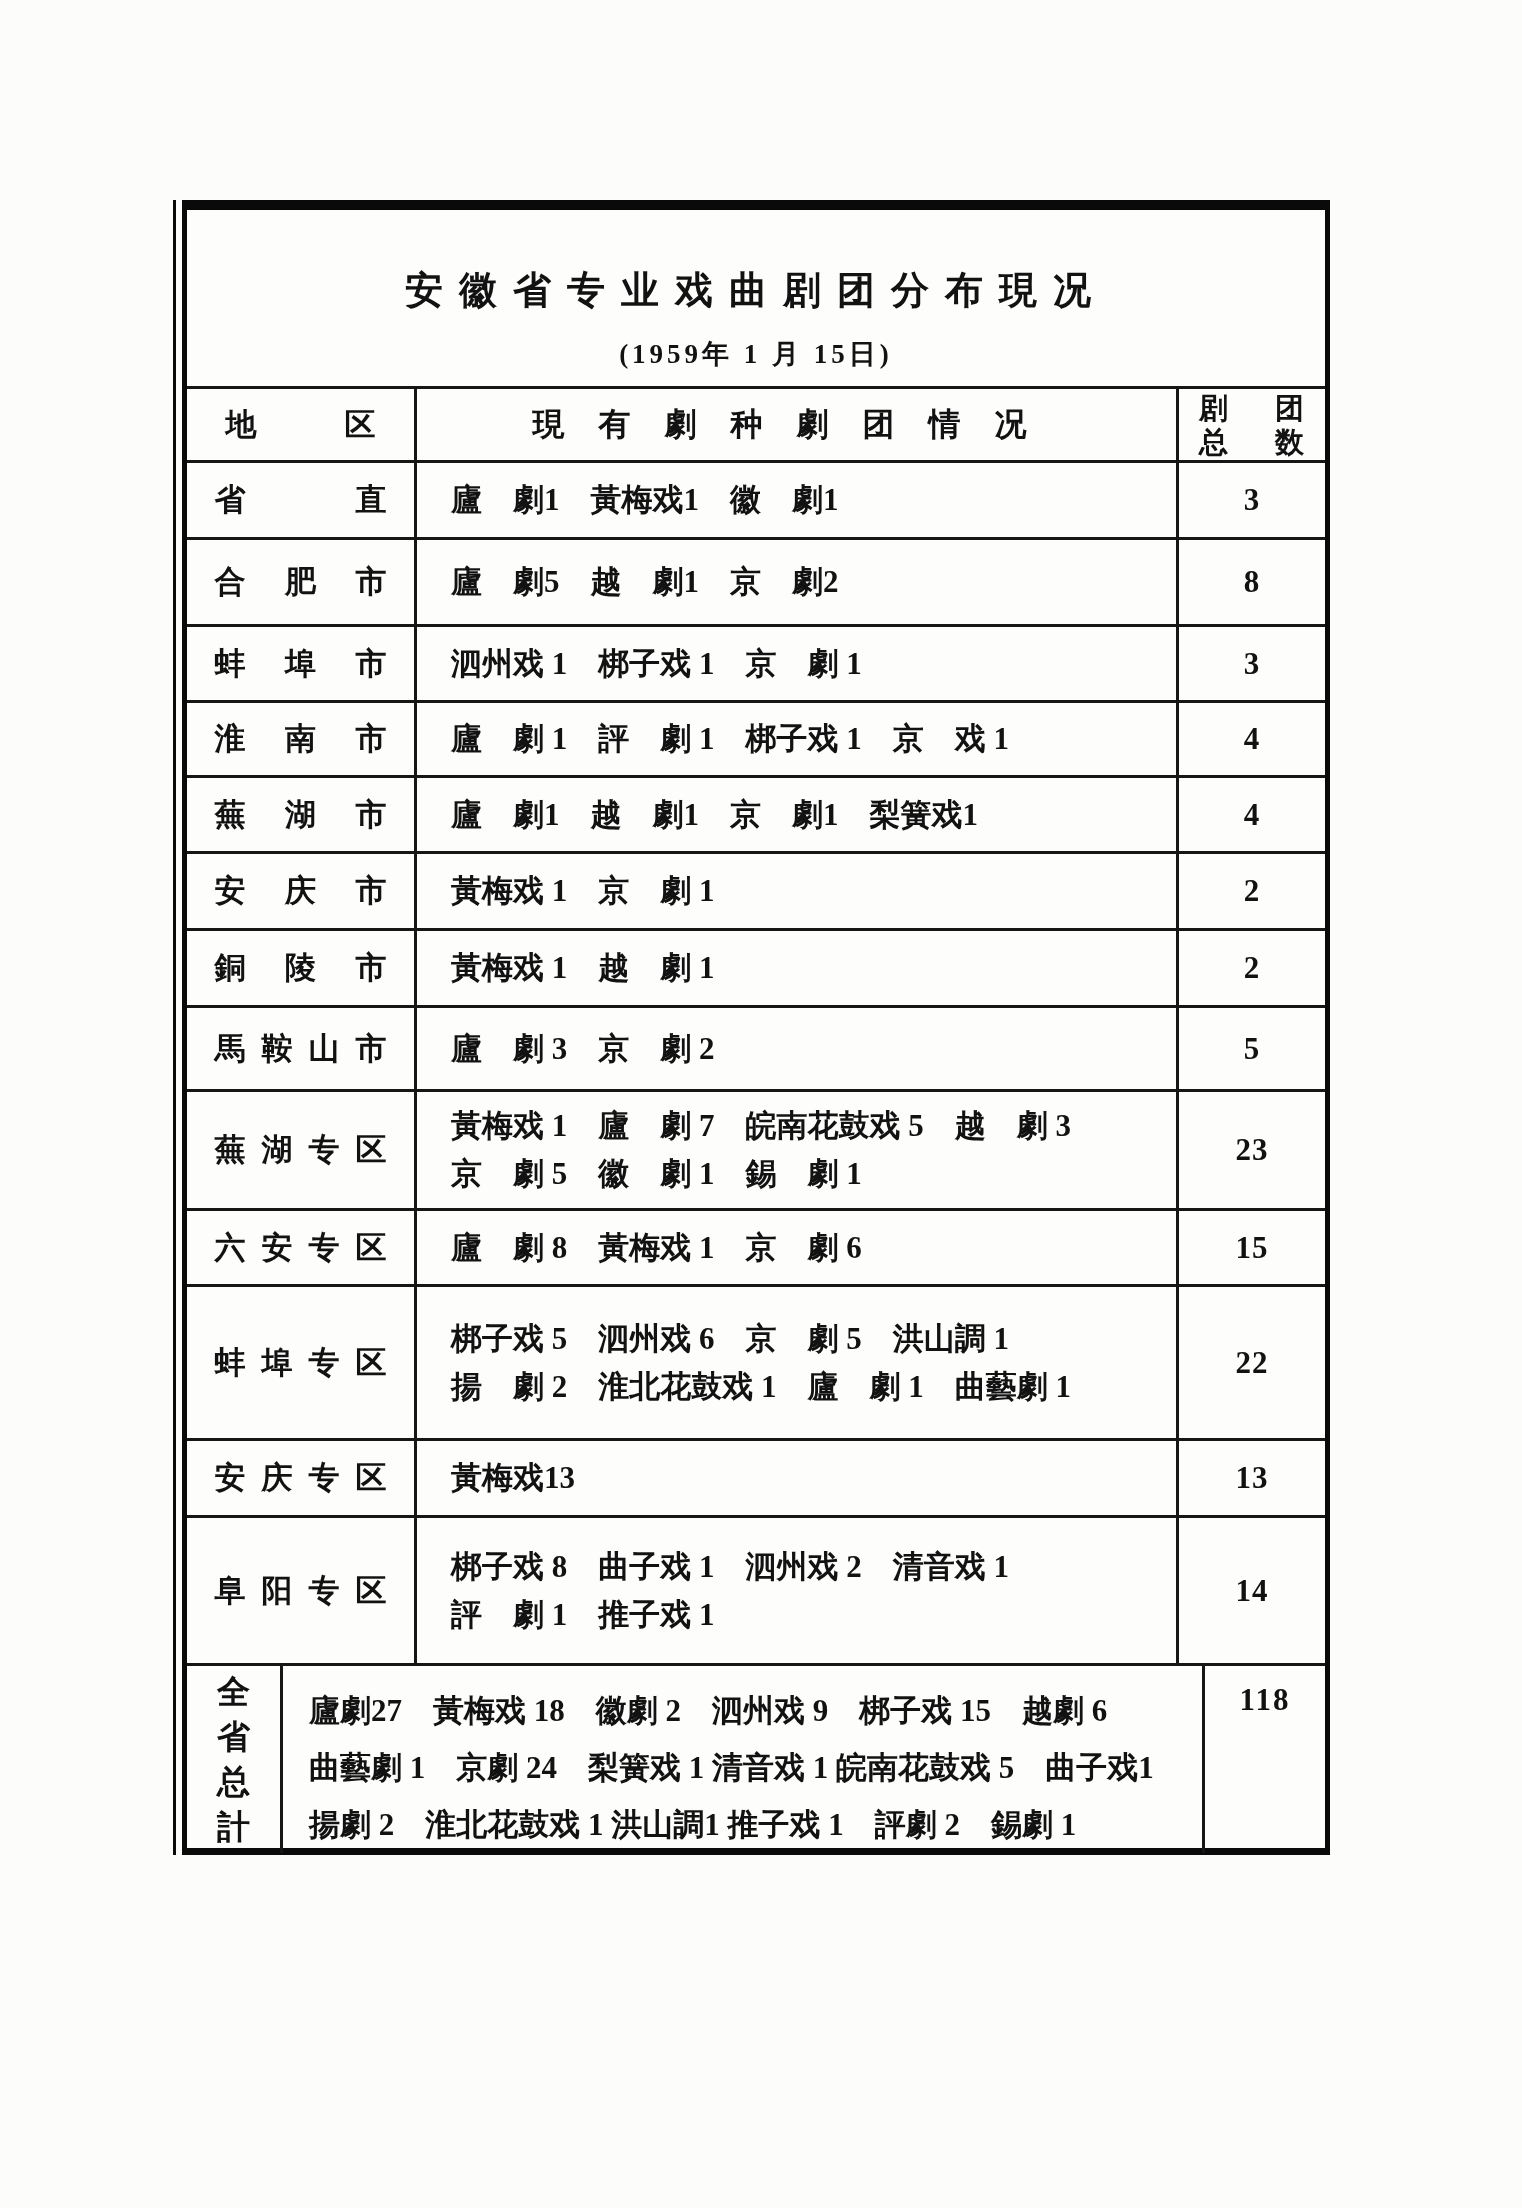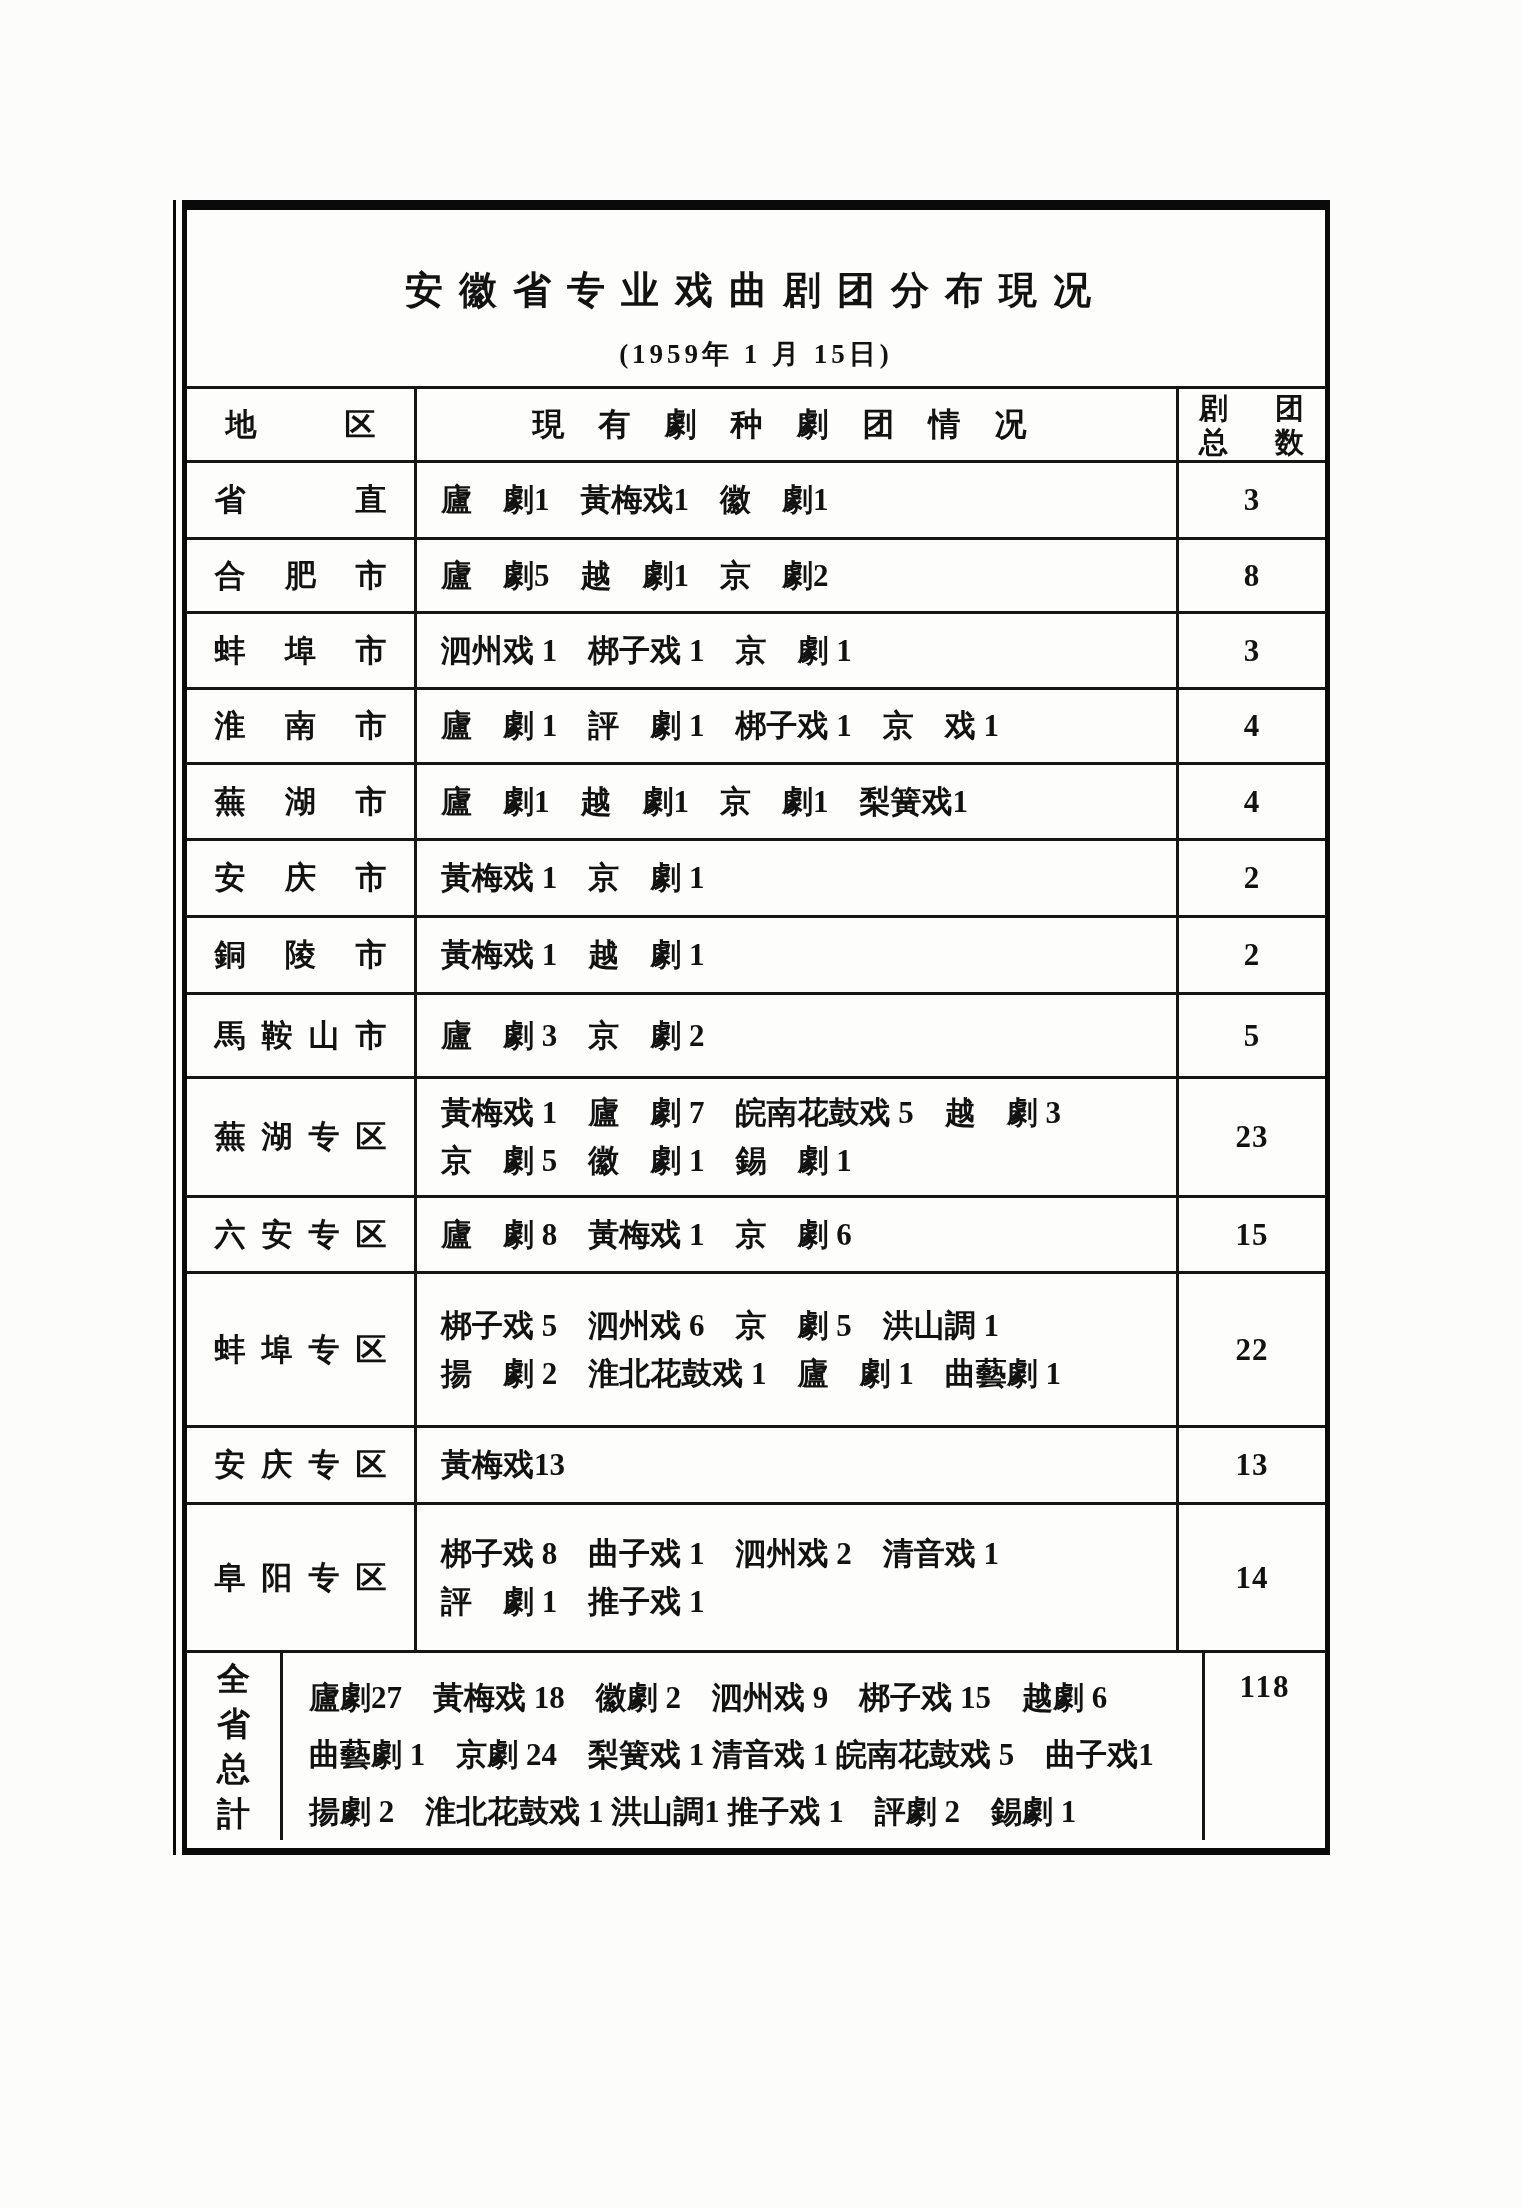--- a/index.html
+++ b/index.html
@@ -39,21 +39,21 @@
     display:flex;box-sizing:border-box;border-top:3px solid #161616;
   }
   .thead{height:74px;}
   .c-region{
     width:230px;box-sizing:border-box;border-right:3px solid #161616;
     display:flex;align-items:center;justify-content:center;
   }
   .c-detail{
     width:762px;box-sizing:border-box;border-right:3px solid #161616;
     display:flex;flex-direction:column;justify-content:center;
-    padding-left:24px;
+    padding-left:34px;
   }
   .c-total{
     flex:1;display:flex;align-items:center;justify-content:center;
     font-size:31px;font-weight:600;letter-spacing:1px;
   }
   .h-region{
     font-size:31px;font-weight:700;width:150px;text-align:justify;text-align-last:justify;
   }
   .h-detail{
     font-size:32px;font-weight:700;letter-spacing:34px;text-align:center;padding-left:0;
@@ -119,21 +119,21 @@
     <div class="c-region">
         <span class="rlabel">省直</span>
       </div>
     <div class="c-detail">
       <div class="dline">廬　劇1　黃梅戏1　徽　劇1</div>
       <div class="dline"></div>
     </div>
     <div class="c-total">3</div>
   </div>
 
-  <div class="trow" style="height:74px">
+  <div class="trow" style="height:87px">
     <div class="c-region">
         <span class="rlabel">合肥市</span>
       </div>
     <div class="c-detail">
       <div class="dline">廬　劇5　越　劇1　京　劇2</div>
       <div class="dline"></div>
     </div>
     <div class="c-total">8</div>
   </div>
 

